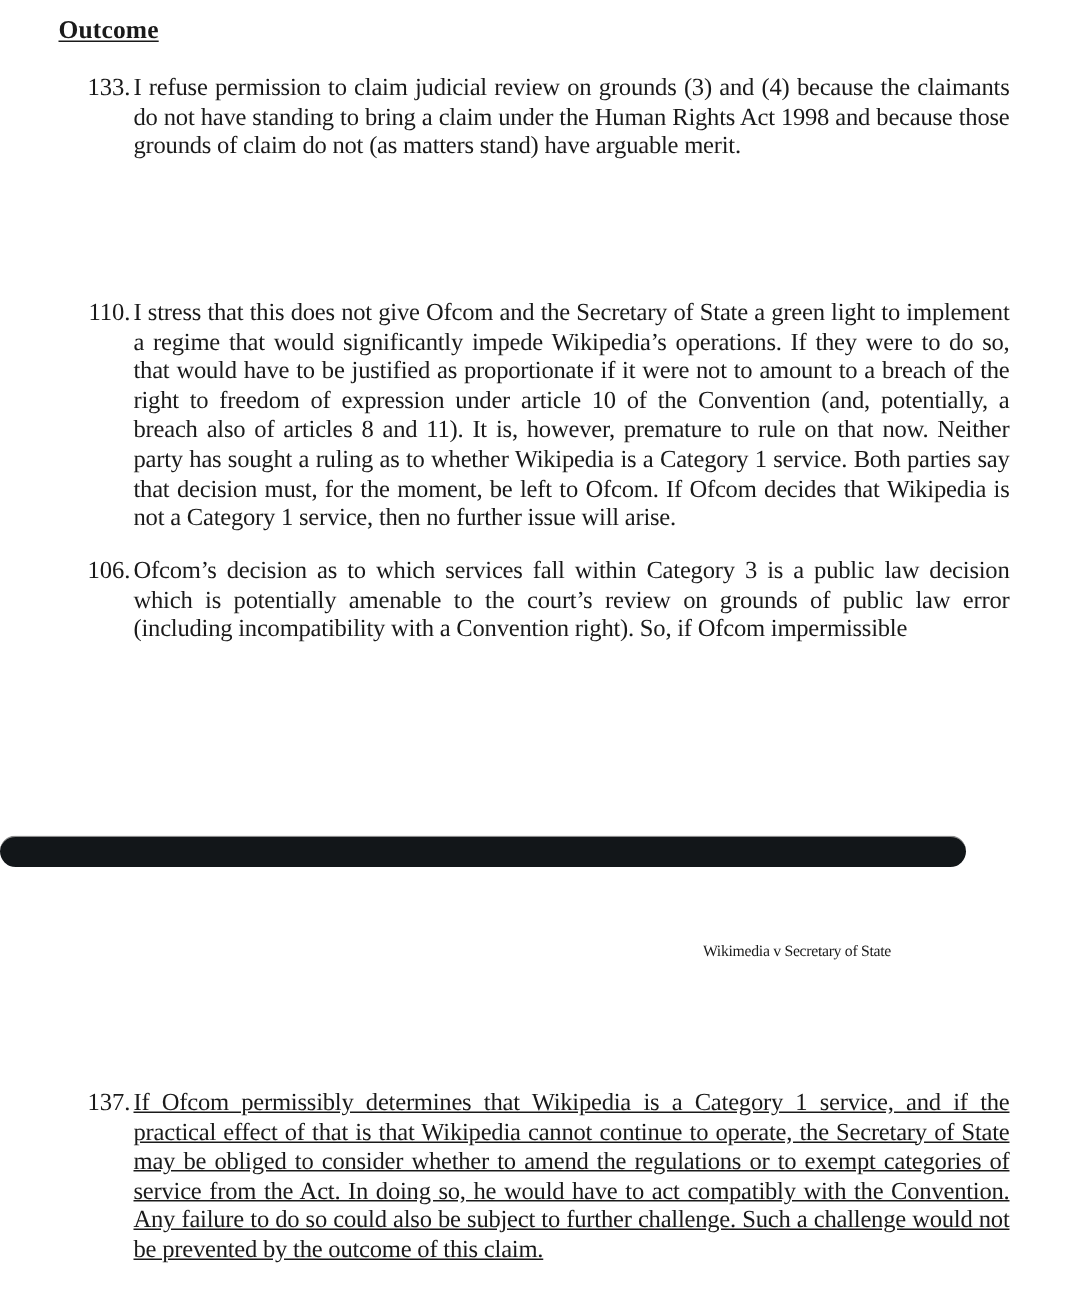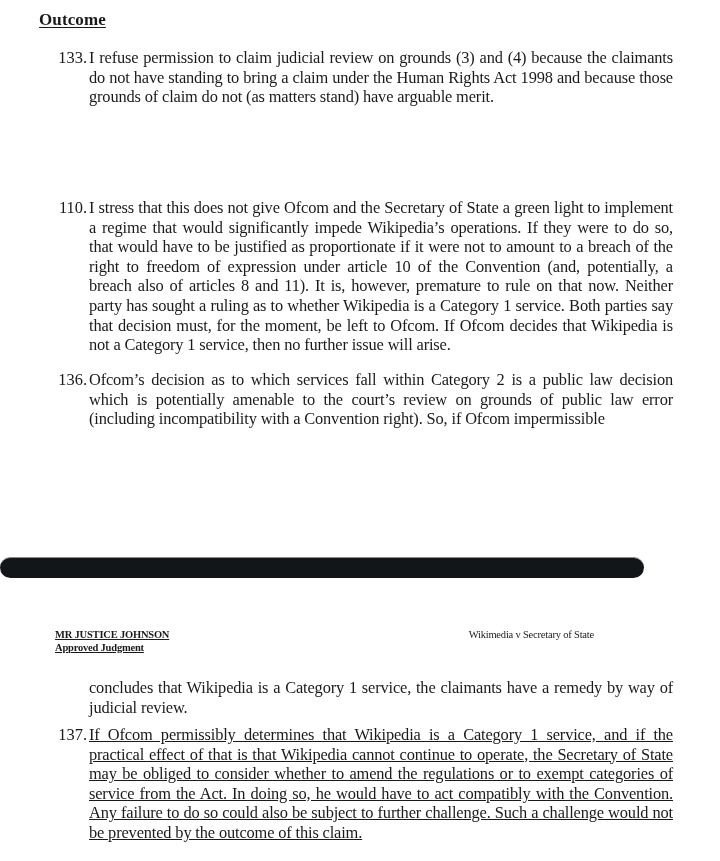--- a/index.html
+++ b/index.html
@@ -70,33 +70,28 @@
     <div class="text">I refuse permission to claim judicial review on grounds (3) and (4) because the claimants do not have standing to bring a claim under the Human Rights Act 1998 and because those grounds of claim do not (as matters stand) have arguable merit.</div>
   </div>
 
 
   <div class="para p135">
     <div class="num">110.</div>
     <div class="text">I stress that this does not give Ofcom and the Secretary of State a green light to implement a regime that would significantly impede Wikipedia’s operations. If they were to do so, that would have to be justified as proportionate if it were not to amount to a breach of the right to freedom of expression under article 10 of the Convention (and, potentially, a breach also of articles 8 and 11). It is, however, premature to rule on that now. Neither party has sought a ruling as to whether Wikipedia is a Category 1 service. Both parties say that decision must, for the moment, be left to Ofcom. If Ofcom decides that Wikipedia is not a Category 1 service, then no further issue will arise.</div>
   </div>
 
   <div class="para p136">
-    <div class="num">136.</div>
-    <div class="text">Ofcom’s decision as to which services fall within Category 2 is a public law decision which is potentially amenable to the court’s review on grounds of public law error (including incompatibility with a Convention right). So, if Ofcom impermissible</div>
+    <div class="num">106.</div>
+    <div class="text">Ofcom’s decision as to which services fall within Category 3 is a public law decision which is potentially amenable to the court’s review on grounds of public law error (including incompatibility with a Convention right). So, if Ofcom impermissible</div>
   </div>
 </div>
 
 <div class="page page-gap"></div>
 
 <div class="page page-bottom">
-  <div class="hdr-left">
-    <span>MR JUSTICE JOHNSON</span>
-    <span>Approved Judgment</span>
-  </div>
   <div class="hdr-right">Wikimedia v Secretary of State</div>
 
-  <div class="cont">concludes that Wikipedia is a Category 1 service, the claimants have a remedy by way of judicial review.</div>
 
   <div class="para p137">
     <div class="num">137.</div>
     <div class="text">If Ofcom permissibly determines that Wikipedia is a Category 1 service, and if the practical effect of that is that Wikipedia cannot continue to operate, the Secretary of State may be obliged to consider whether to amend the regulations or to exempt categories of service from the Act. In doing so, he would have to act compatibly with the Convention. Any failure to do so could also be subject to further challenge. Such a challenge would not be prevented by the outcome of this claim.</div>
   </div>
 </div>
 
 </body></html>

